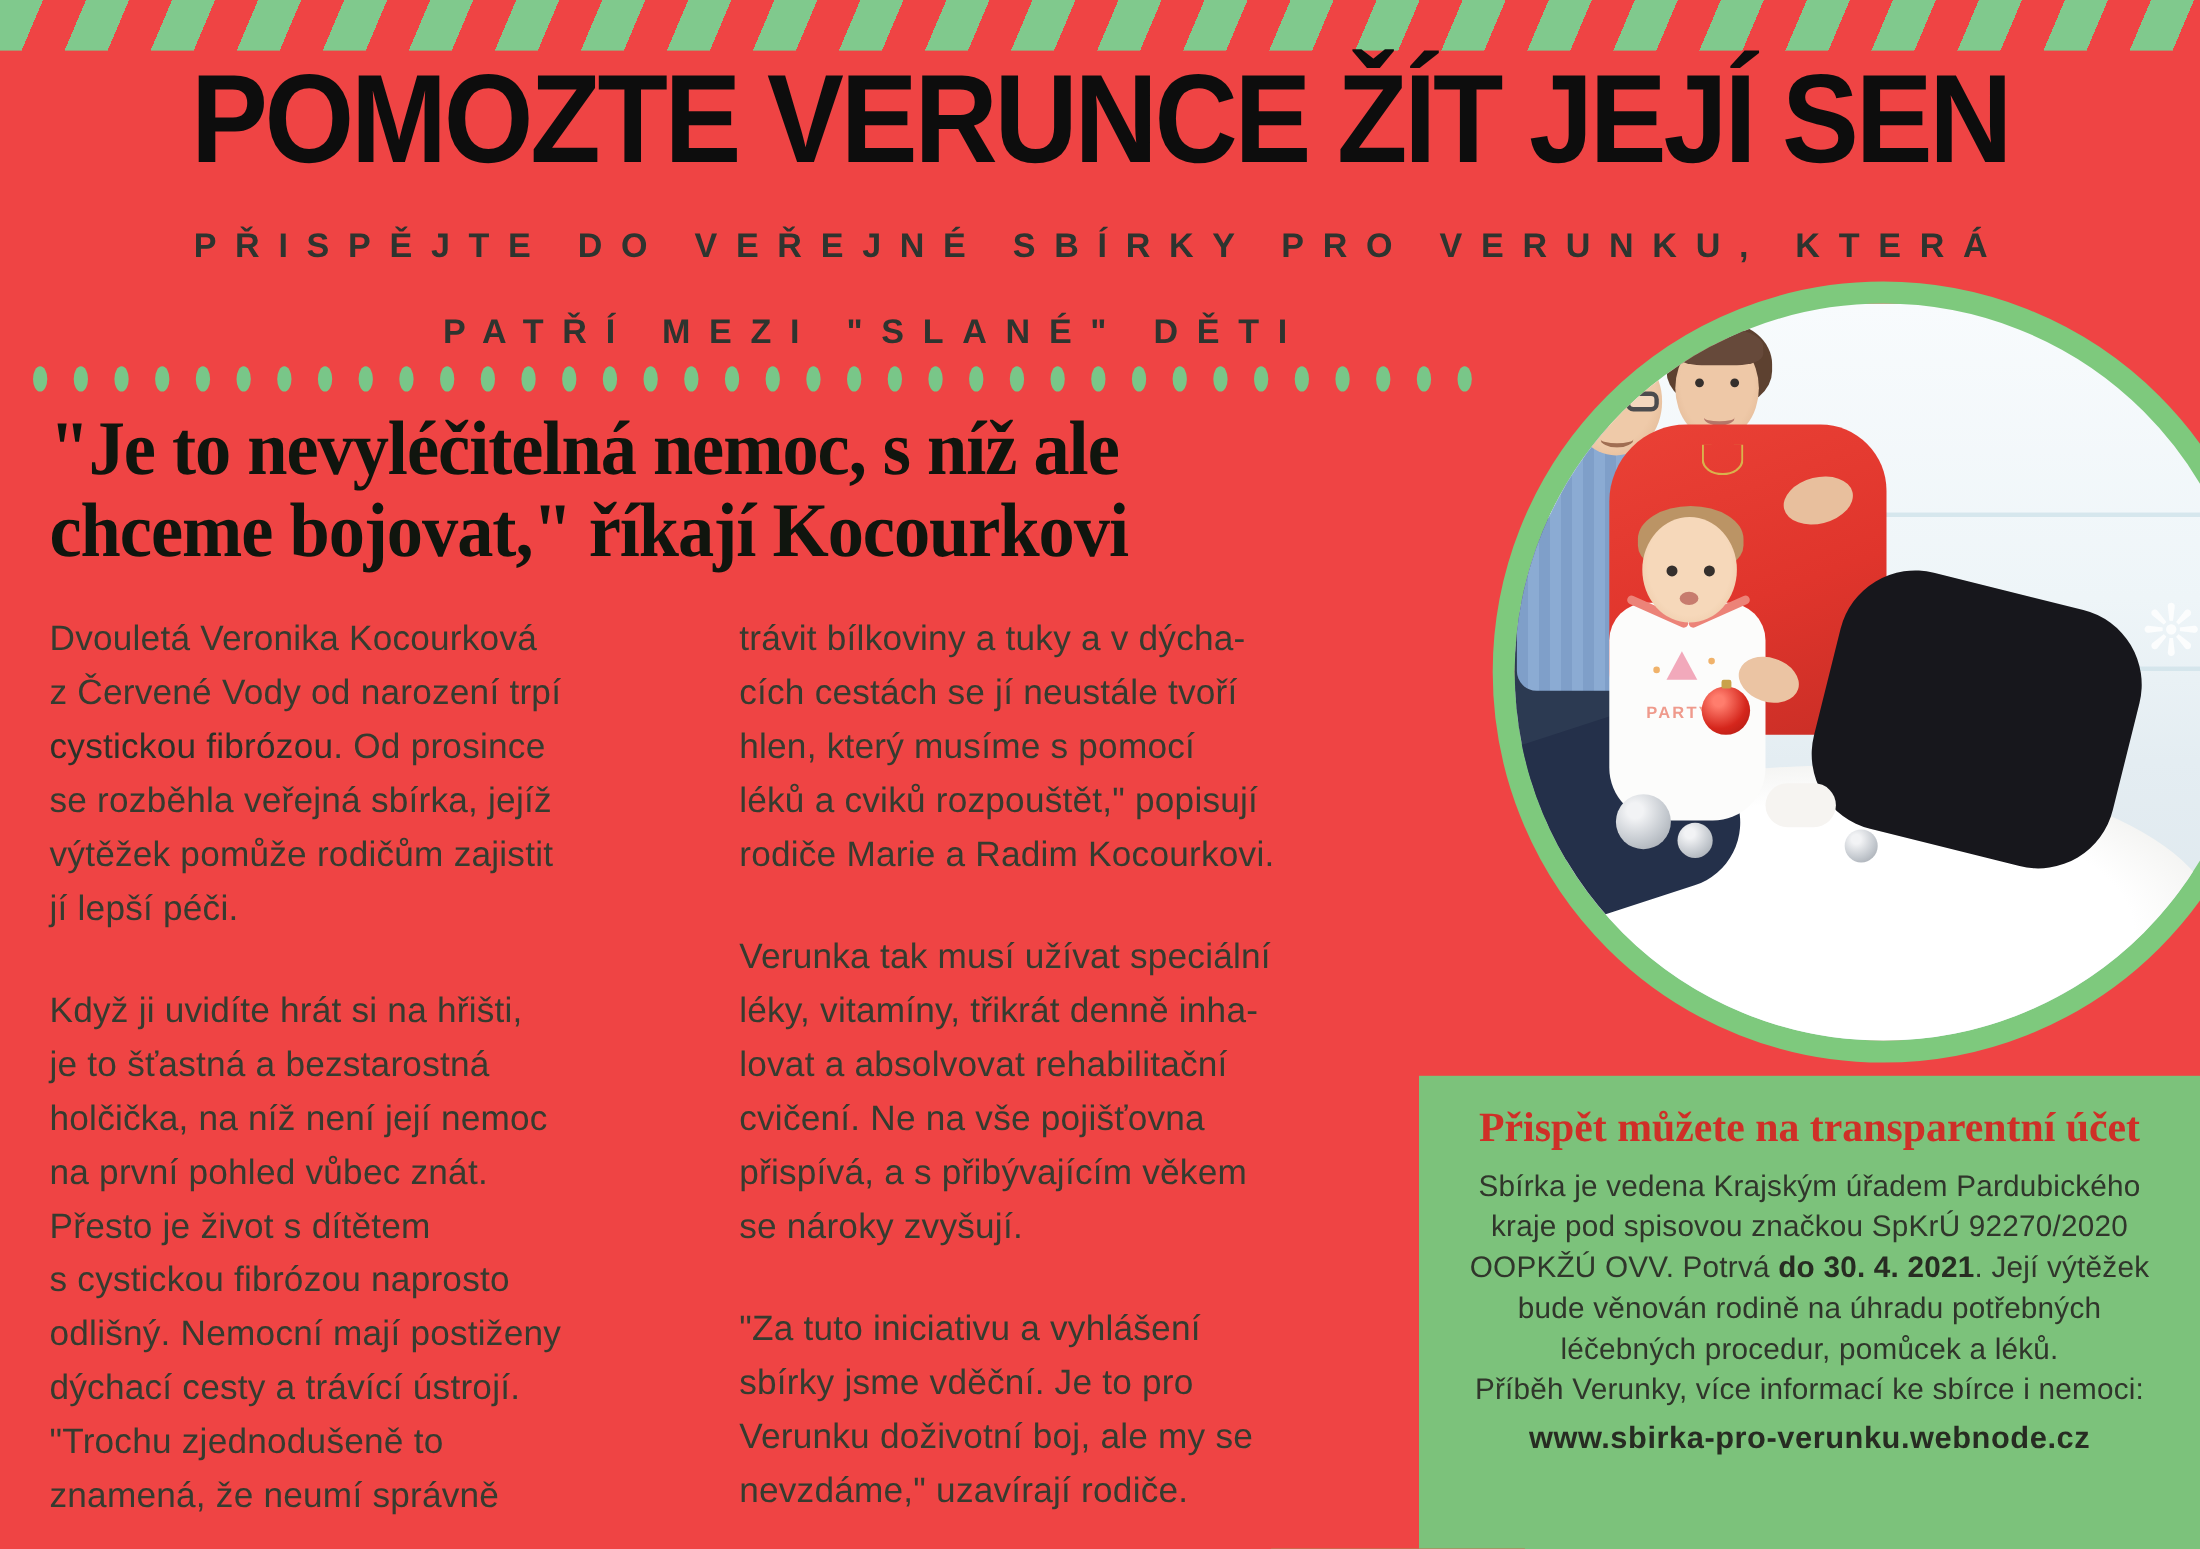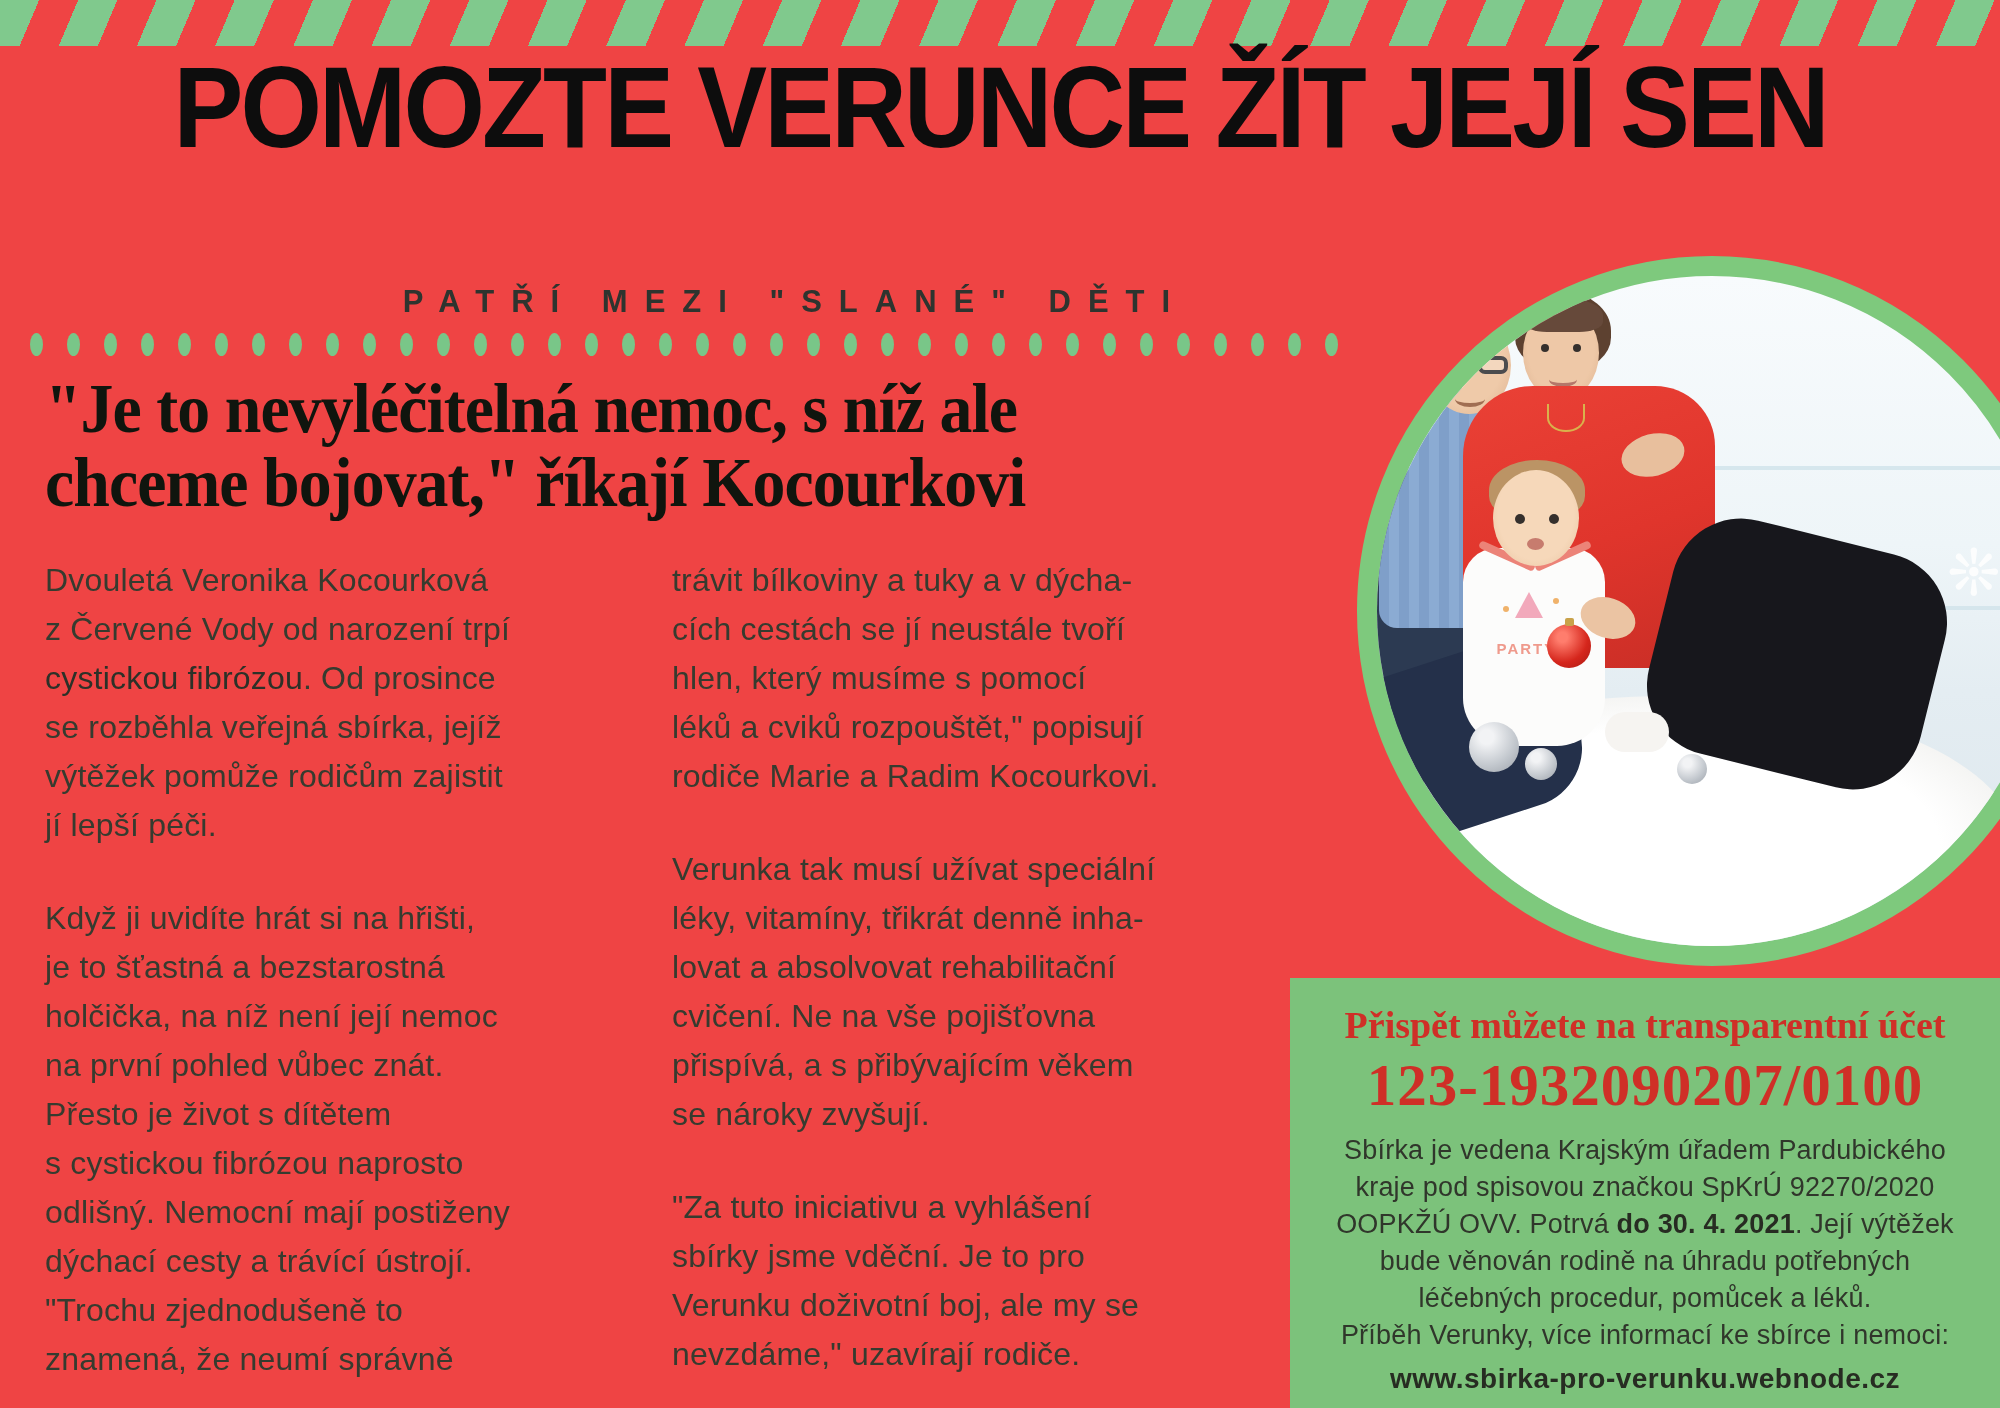--- a/index.html
+++ b/index.html
@@ -128,20 +128,21 @@
 <body>
 
 <div class="poster">
 
   <div class="stripe-band"></div>
 
   <div class="headline">
     <span>POMOZTE VERUNCE ŽÍT JEJÍ SEN</span>
   </div>
 
+  <div class="subtitle1">PŘISPĚJTE DO VEŘEJNÉ SBÍRKY PRO VERUNKU, KTERÁ</div>
   <div class="subtitle2">PATŘÍ MEZI "SLANÉ" DĚTI</div>
 
   <div class="dots">
       <i></i>
       <i></i>
       <i></i>
       <i></i>
       <i></i>
       <i></i>
       <i></i>
@@ -266,21 +267,20 @@
       </div>
 
     <div class="silver" style="left:92px;top:446px;width:50px;height:50px"></div>
     <div class="silver" style="left:148px;top:472px;width:32px;height:32px"></div>
     <div class="silver" style="left:300px;top:478px;width:30px;height:30px"></div>
     <div class="t-boot"></div>
   </div>
 
   <div class="donate">
     <div class="donate-title">Přispět můžete na transparentní účet</div>
-    <div class="donate-account">123-1932090207/0100</div>
     <div class="donate-info"><span>Sbírka je vedena Krajským úřadem Pardubického
 kraje pod spisovou značkou SpKrÚ 92270/2020
 OOPKŽÚ OVV. Potrvá </span><b>do 30. 4. 2021</b><span>. Její výtěžek
 bude věnován rodině na úhradu potřebných
 léčebných procedur, pomůcek a léků.
 Příběh Verunky, více informací ke sbírce i nemoci:</span></div>
     <div class="donate-site">www.sbirka-pro-verunku.webnode.cz</div>
   </div>
 
 </div>

